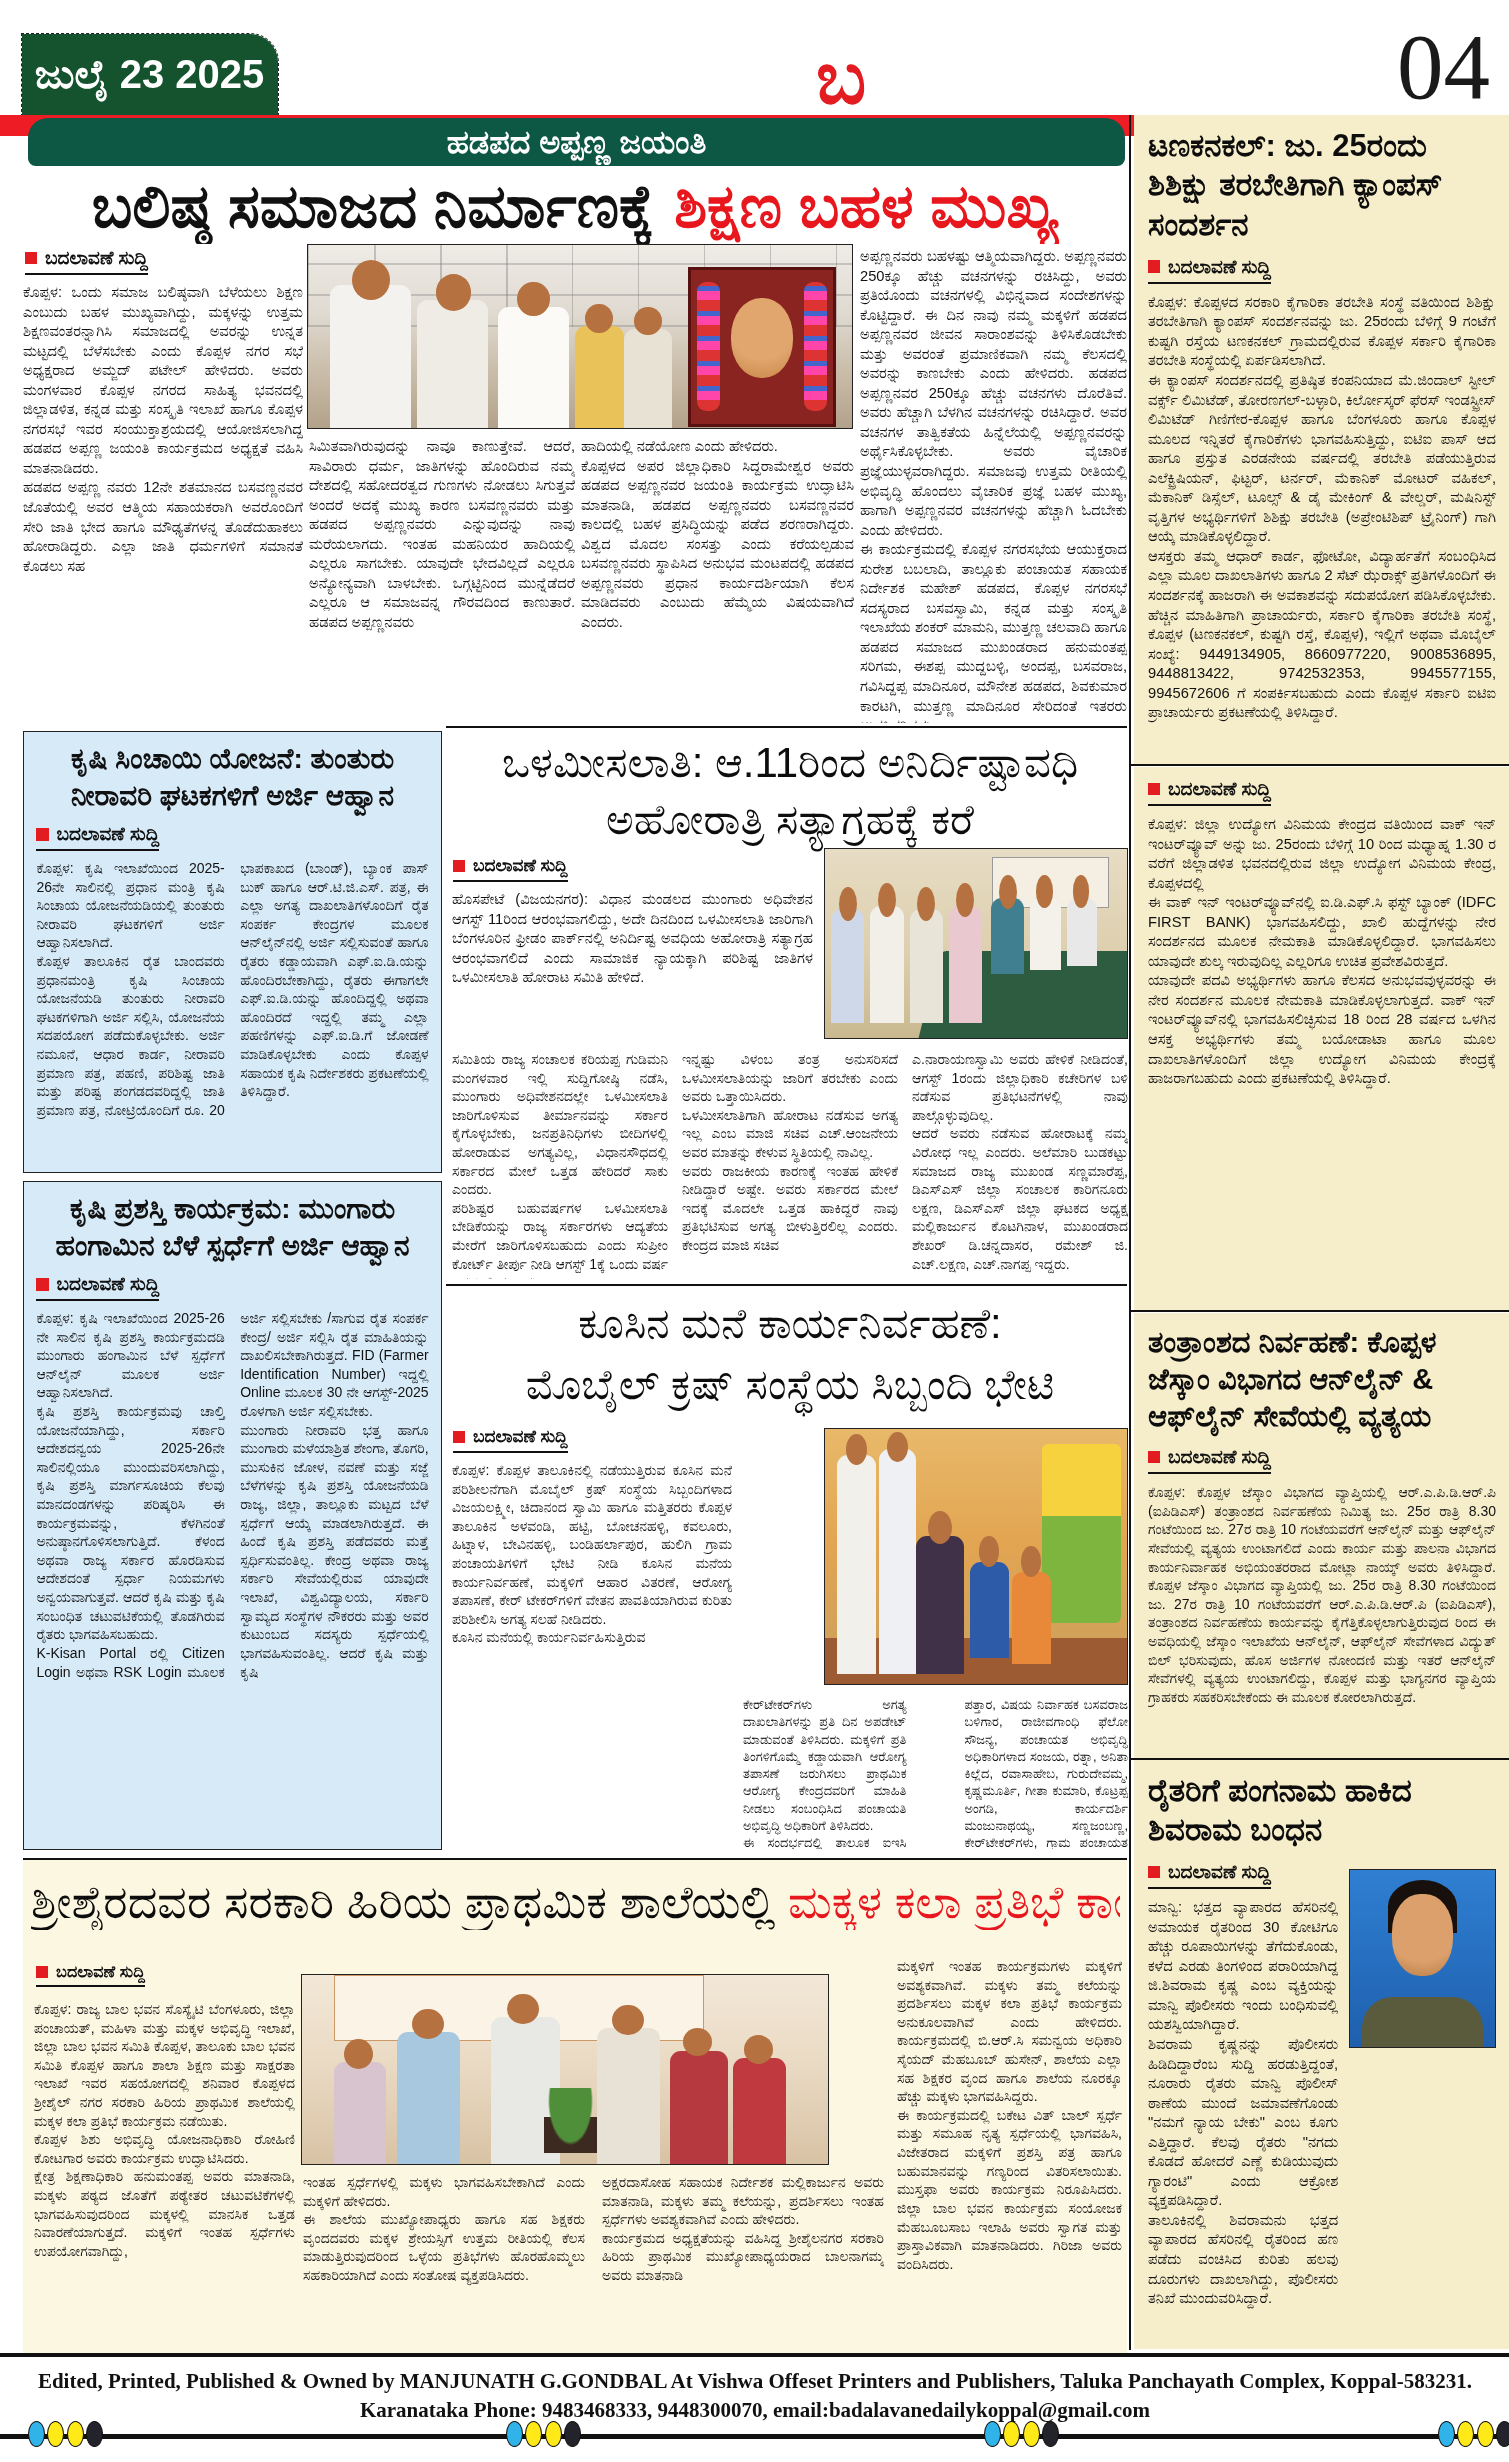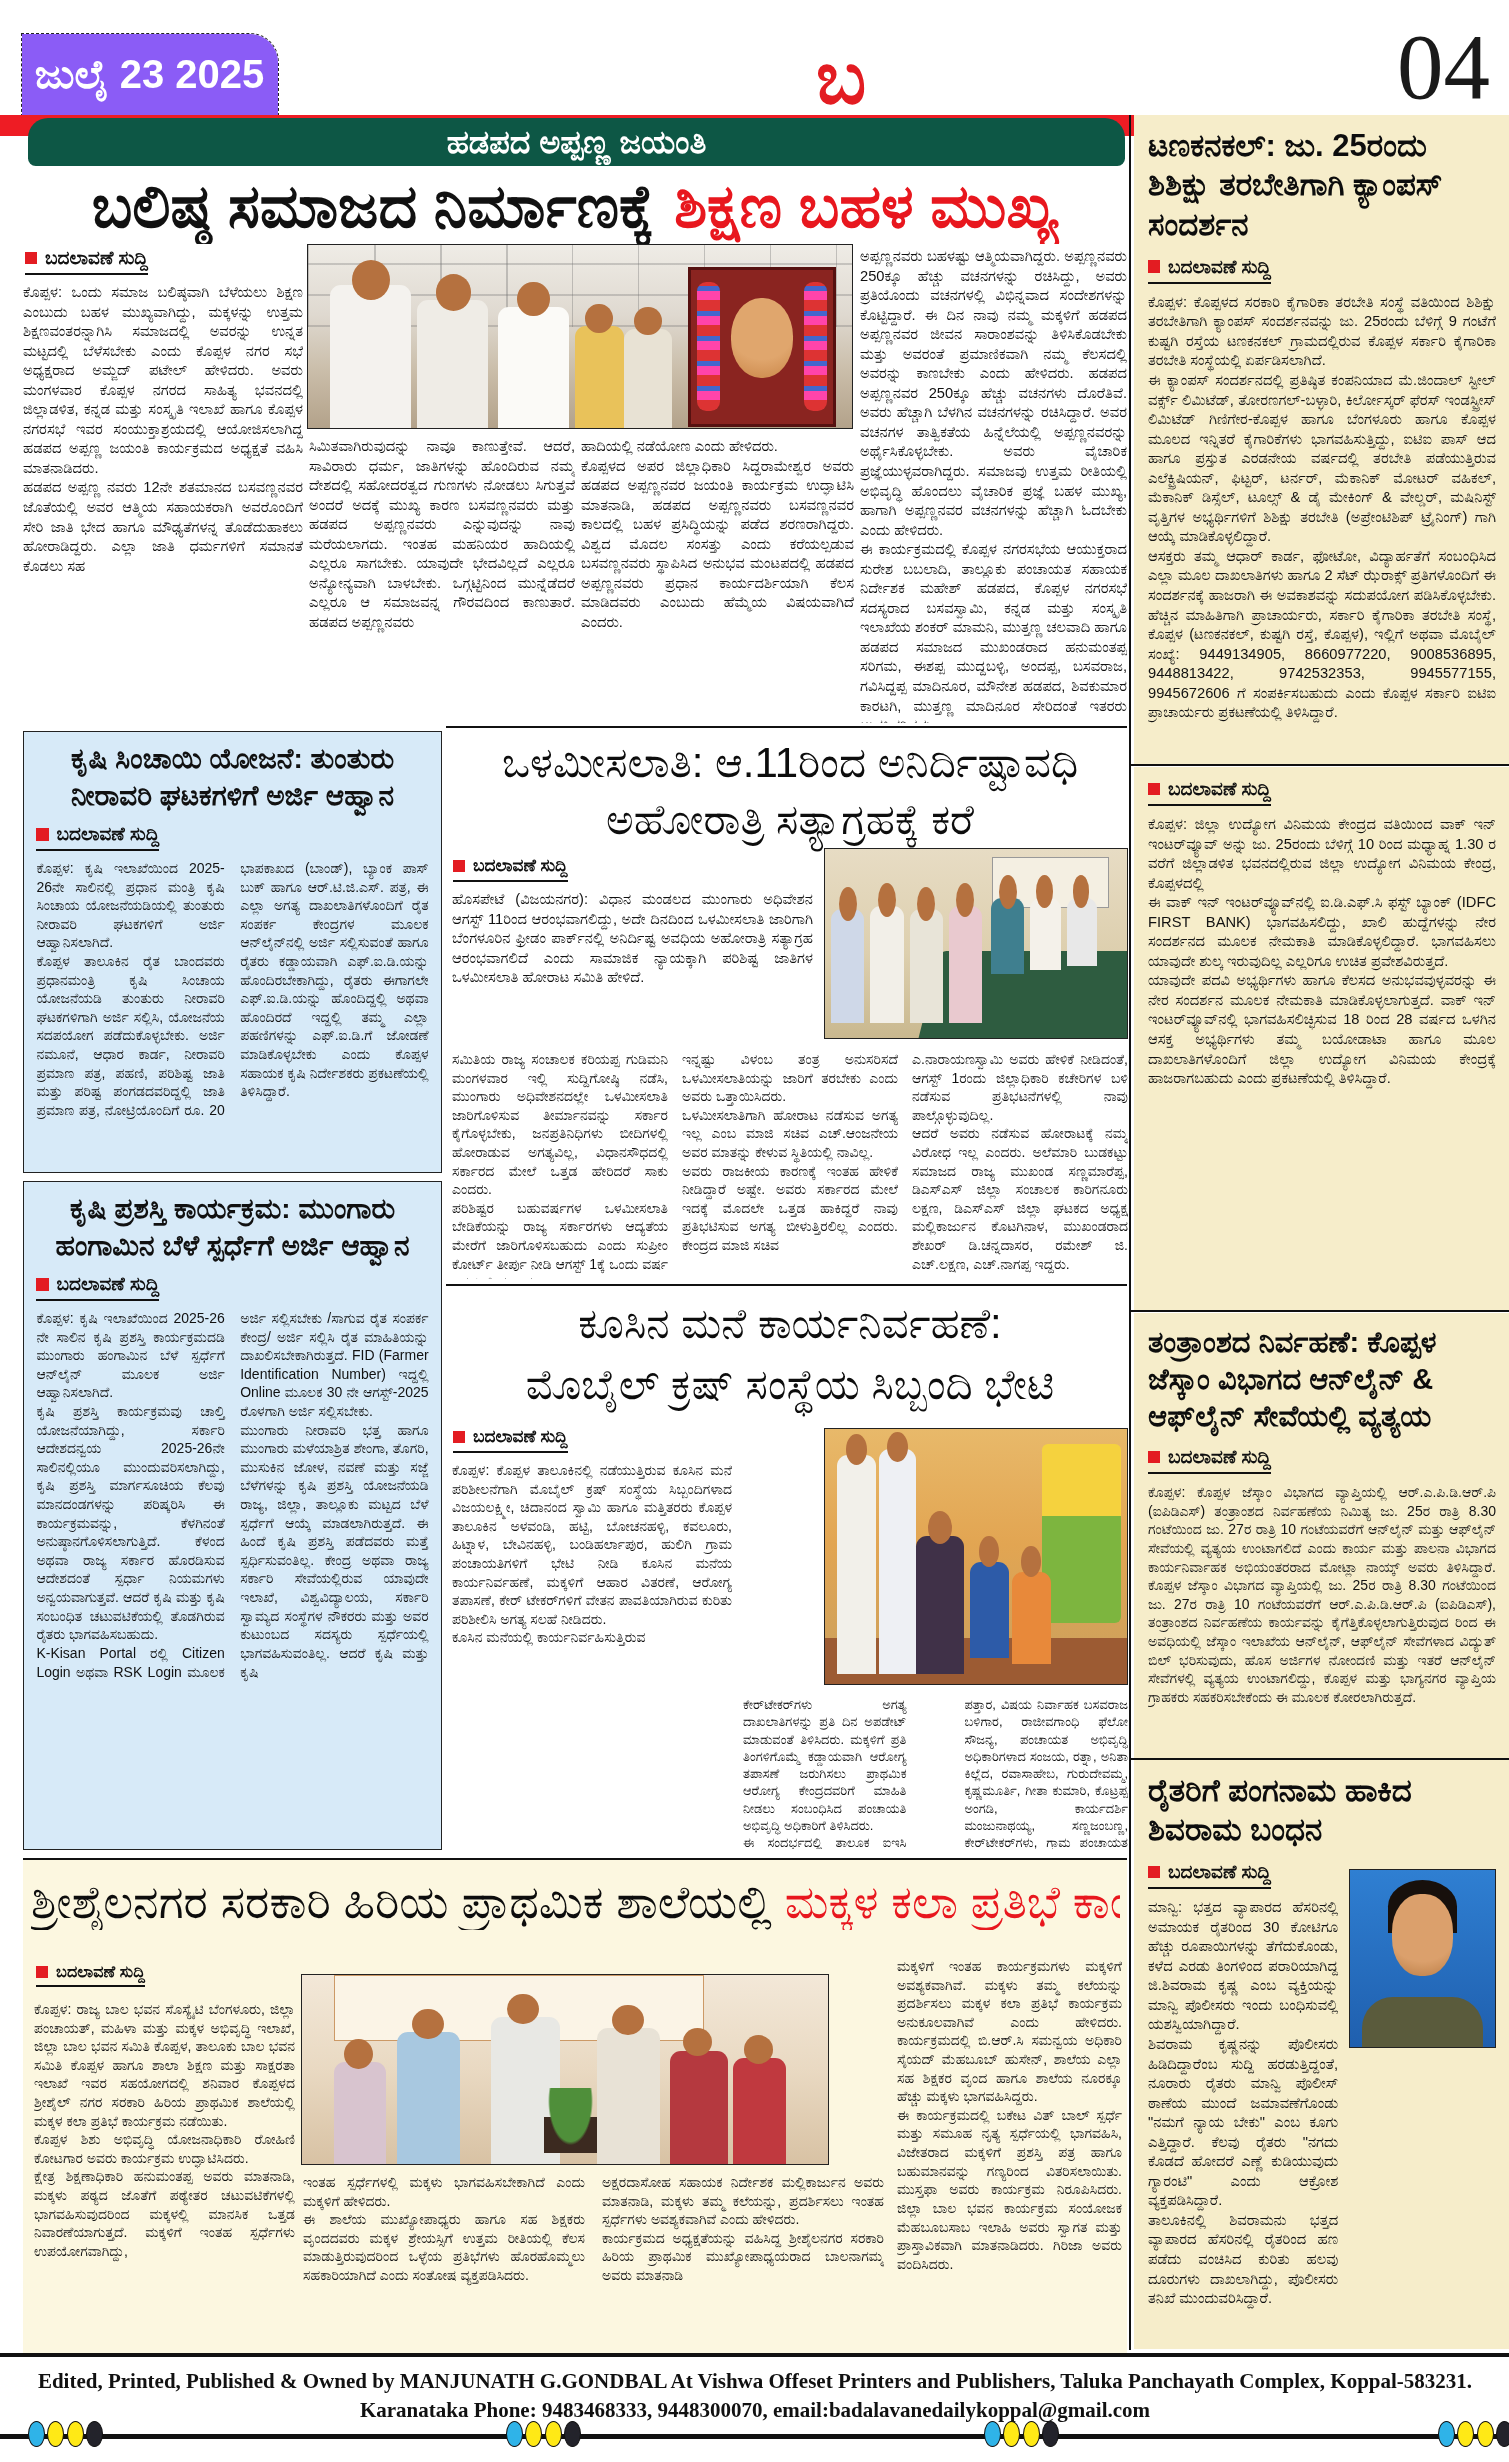--- a/index.html
+++ b/index.html
@@ -1,20 +1,20 @@
 <!DOCTYPE html>
 <html style="font-size:12.4px"><head>
 <meta charset="utf-8">
 <style>
   html,body{margin:0;padding:0;background:#888;}
   .page{position:relative;width:1510px;height:2462px;background:#ffffff;overflow:hidden;
         font-family:"Liberation Sans","DejaVu Sans",sans-serif;color:#111;}
   .abs{position:absolute;}
   
-  .date-badge{left:21.6px;top:34px;width:256px;height:82px;background:#8b5cf6;
+  .date-badge{left:21.6px;top:34px;width:256px;height:82px;background:#14532d;
       border-radius:0 28px 0 0;display:flex;align-items:center;justify-content:center;
       color:#fff;font-size:40px;font-weight:bold;outline:1.5px dashed #222;}
   .masthead{left:679px;top:36px;width:324px;height:85px;display:flex;justify-content:center;
       align-items:center;font-size:74px;font-weight:bold;white-space:nowrap;overflow:visible;}
   .masthead .m-red{color:#e31c22;}
   .masthead .m-blue{color:#1b4f9b;}
   .page-number{right:20px;top:20px;font-family:"Liberation Serif","DejaVu Serif",serif;
       font-size:93px;line-height:1;color:#1a1a1a;}
   .red-bar{left:0;top:115px;width:1386px;height:21px;background:#ee1c24;}
   
@@ -220,21 +220,21 @@
   <div class="abs body-txt" style="left:452px;top:1461px;width:280px;height:386px;font-size:14px;">ಕೊಪ್ಪಳ: ಕೊಪ್ಪಳ ತಾಲೂಕಿನಲ್ಲಿ ನಡೆಯುತ್ತಿರುವ ಕೂಸಿನ ಮನೆ ಪರಿಶೀಲನೆಗಾಗಿ ಮೊಬೈಲ್ ಕ್ರಷ್ ಸಂಸ್ಥೆಯ ಸಿಬ್ಬಂದಿಗಳಾದ ವಿಜಯಲಕ್ಷ್ಮೀ, ಚಿದಾನಂದ ಸ್ವಾಮಿ ಹಾಗೂ ಮತ್ತಿತರರು ಕೊಪ್ಪಳ ತಾಲೂಕಿನ ಅಳವಂಡಿ, ಹಟ್ಟಿ, ಬೋಚನಹಳ್ಳಿ, ಕವಲೂರು, ಹಿಟ್ನಾಳ, ಬೇವಿನಹಳ್ಳಿ, ಬಂಡಿಹರ್ಲಾಪುರ, ಹುಲಿಗಿ ಗ್ರಾಮ ಪಂಚಾಯತಿಗಳಿಗೆ ಭೇಟಿ ನೀಡಿ ಕೂಸಿನ ಮನೆಯ ಕಾರ್ಯನಿರ್ವಹಣೆ, ಮಕ್ಕಳಿಗೆ ಆಹಾರ ವಿತರಣೆ, ಆರೋಗ್ಯ ತಪಾಸಣೆ, ಕೇರ್ ಟೇಕರ್‌ಗಳಿಗೆ ವೇತನ ಪಾವತಿಯಾಗಿರುವ ಕುರಿತು ಪರಿಶೀಲಿಸಿ ಅಗತ್ಯ ಸಲಹೆ ನೀಡಿದರು.
 ಕೂಸಿನ ಮನೆಯಲ್ಲಿ ಕಾರ್ಯನಿರ್ವಹಿಸುತ್ತಿರುವ</div>
   <div class="abs" style="left:743px;top:1696px;width:385px;height:153px;display:flex;gap:14px;">
     <div class="body-txt" style="flex:1;font-size:13px;">ಕೇರ್‌ಟೇಕರ್‌ಗಳು ಅಗತ್ಯ ದಾಖಲಾತಿಗಳನ್ನು ಪ್ರತಿ ದಿನ ಅಪಡೇಟ್ ಮಾಡುವಂತೆ ತಿಳಿಸಿದರು. ಮಕ್ಕಳಿಗೆ ಪ್ರತಿ ತಿಂಗಳಿಗೊಮ್ಮೆ ಕಡ್ಡಾಯವಾಗಿ ಆರೋಗ್ಯ ತಪಾಸಣೆ ಜರುಗಿಸಲು ಪ್ರಾಥಮಿಕ ಆರೋಗ್ಯ ಕೇಂದ್ರದವರಿಗೆ ಮಾಹಿತಿ ನೀಡಲು ಸಂಬಂಧಿಸಿದ ಪಂಚಾಯತಿ ಅಭಿವೃದ್ಧಿ ಅಧಿಕಾರಿಗೆ ತಿಳಿಸಿದರು.
 ಈ ಸಂದರ್ಭದಲ್ಲಿ ತಾಲೂಕ ಐಇಸಿ ಸಂಯೋಜಕ ದೇವರಾಜ</div>
     <div class="body-txt" style="flex:1;font-size:13px;margin-left:44px;">ಪತ್ತಾರ, ವಿಷಯ ನಿರ್ವಾಹಕ ಬಸವರಾಜ ಬಳಿಗಾರ, ರಾಜೀವಗಾಂಧಿ ಫೆಲೋ ಸೌಜನ್ಯ, ಪಂಚಾಯತ ಅಭಿವೃದ್ಧಿ ಅಧಿಕಾರಿಗಳಾದ ಸಂಜಯ, ರತ್ನಾ, ಅನಿತಾ ಕಿಲ್ಲೆದ, ರವಾಸಾಹೇಬ, ಗುರುದೇವಮ್ಮ, ಕೃಷ್ಣಮೂರ್ತಿ, ಗೀತಾ ಕುಮಾರಿ, ಕೊಟ್ರಪ್ಪ ಅಂಗಡಿ, ಕಾರ್ಯದರ್ಶಿ ಮಂಜುನಾಥಯ್ಯ, ಸಣ್ಣಜಂಬಣ್ಣ, ಕೇರ್‌ಟೇಕರ್‌ಗಳು, ಗ್ರಾಮ ಪಂಚಾಯತ ಸಿಬ್ಬಂದಿಗಳು ಉಪಸ್ಥಿತರಿದ್ದರು.</div>
   </div>
 
   <div class="abs" style="left:23px;top:1858px;width:1104px;height:496px;background:#fcf7e0;border-top:2.3px solid #111;box-sizing:border-box;"></div>
   <div class="abs headline" style="left:31px;top:1875px;width:1089px;text-align:center;font-size:46px;white-space:nowrap;overflow:hidden;">
-    <span>ಶ್ರೀಶೈಲನಗರ ಸರಕಾರಿ ಹಿರಿಯ ಪ್ರಾಥಮಿಕ ಶಾಲೆಯಲ್ಲಿ</span>
+    <span>ಶ್ರೀಶೈರದವರ ಸರಕಾರಿ ಹಿರಿಯ ಪ್ರಾಥಮಿಕ ಶಾಲೆಯಲ್ಲಿ</span>
     <span style="color:#e8171e;">ಮಕ್ಕಳ ಕಲಾ ಪ್ರತಿಭೆ ಕಾರ್ಯಕ್ರಮ</span>
   </div>
   <div class="abs" style="left:36px;top:1963px;">
     <span class="byline" style="font-size:16px;">
         <span class="sq"></span>
       <span>ಬದಲಾವಣೆ ಸುದ್ದಿ</span>
       </span>
   </div>
   <div class="abs body-txt" style="left:34px;top:2000px;width:261px;height:346px;font-size:14px;">ಕೊಪ್ಪಳ: ರಾಜ್ಯ ಬಾಲ ಭವನ ಸೊಸ್ಯೈಟಿ ಬೆಂಗಳೂರು, ಜಿಲ್ಲಾ ಪಂಚಾಯತ್, ಮಹಿಳಾ ಮತ್ತು ಮಕ್ಕಳ ಅಭಿವೃದ್ಧಿ ಇಲಾಖೆ, ಜಿಲ್ಲಾ ಬಾಲ ಭವನ ಸಮಿತಿ ಕೊಪ್ಪಳ, ತಾಲೂಕು ಬಾಲ ಭವನ ಸಮಿತಿ ಕೊಪ್ಪಳ ಹಾಗೂ ಶಾಲಾ ಶಿಕ್ಷಣ ಮತ್ತು ಸಾಕ್ಷರತಾ ಇಲಾಖೆ ಇವರ ಸಹಯೋಗದಲ್ಲಿ ಶನಿವಾರ ಕೊಪ್ಪಳದ ಶ್ರೀಶೈಲ್ ನಗರ ಸರಕಾರಿ ಹಿರಿಯ ಪ್ರಾಥಮಿಕ ಶಾಲೆಯಲ್ಲಿ ಮಕ್ಕಳ ಕಲಾ ಪ್ರತಿಭೆ ಕಾರ್ಯಕ್ರಮ ನಡೆಯಿತು.
 ಕೊಪ್ಪಳ ಶಿಶು ಅಭಿವೃದ್ಧಿ ಯೋಜನಾಧಿಕಾರಿ ರೋಹಿಣಿ ಕೋಟಗಾರ ಅವರು ಕಾರ್ಯಕ್ರಮ ಉದ್ಘಾಟಿಸಿದರು.

